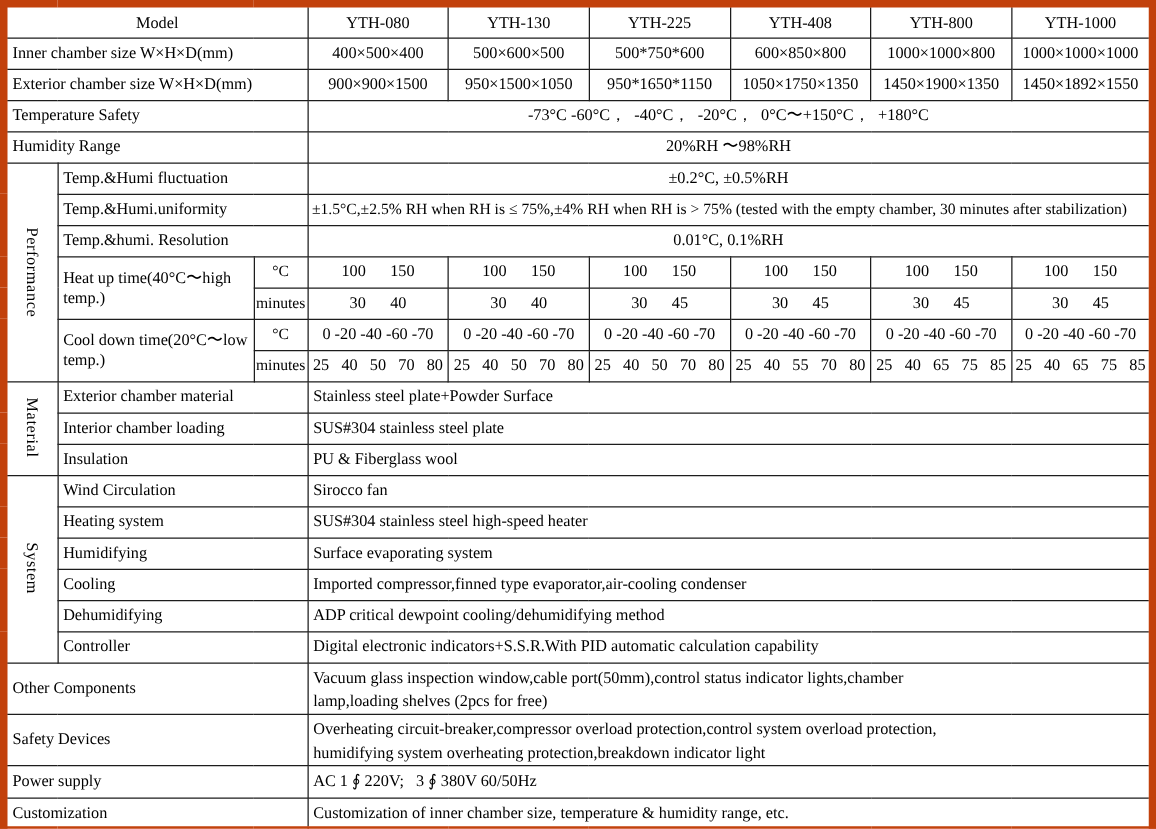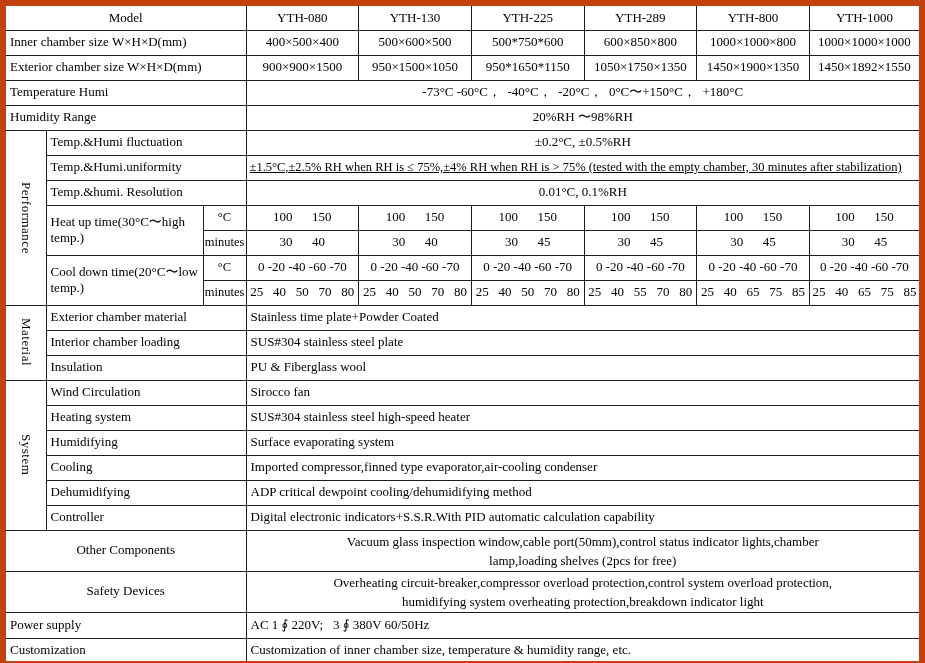--- a/index.html
+++ b/index.html
@@ -2,25 +2,25 @@
 <html><head>
 <meta charset="utf-8">
 <style>
   html,body{margin:0;padding:0;background:#fff;}
   body{width:925px;height:663px;overflow:hidden;
        font-family:"Liberation Serif","DejaVu Serif",serif;color:#000;}
   table.spec{border-collapse:collapse;table-layout:fixed;width:925px;
              border:6px solid #c2410c;}
   td{border:1px solid #1c1c1c;font-size:13px;padding:0 4px;overflow:hidden;
      vertical-align:middle;line-height:1.25;}
-  tr.h27{height:27px;} tr.h25{height:25px;} tr.h41{height:41px;text-align:center;} tr.h26{height:26px;margin-top:48px;}
+  tr.h27{height:27px;} tr.h25{height:25px;} tr.h41{height:41px;} tr.h26{height:26px;margin-top:48px;}
   td.c{text-align:center;padding:0 1px;}
   td.pre{white-space:pre;}
   td.nw{white-space:nowrap;}
-  td.fit{white-space:nowrap;font-size:12.5px;padding:0 3px;text-decoration:underline;}
+  td.fit{white-space:nowrap;font-size:12.5px;padding:0 3px;}
   td.unit{text-align:center;padding:0;font-size:12.5px;}
   td.vert{writing-mode:vertical-rl;text-align:center;padding:0;letter-spacing:.5px;}
   td.twolines{padding:1px 4px;line-height:19px;}
 </style>
 </head>
 <body>
 
 <table class="spec">
   <colgroup>
     <col style="width:43px">
@@ -28,21 +28,21 @@
       <col style="width:43px">
     <col span="6">
   </colgroup>
 
   <tbody>
       <tr class="h27">
     <td class="c" colspan="3">Model</td>
     <td class="c">YTH-080</td>
     <td class="c">YTH-130</td>
     <td class="c">YTH-225</td>
-    <td class="c">YTH-289</td>
+    <td class="c">YTH-408</td>
     <td class="c">YTH-800</td>
     <td class="c">YTH-1000</td>
   </tr>
 
   <tr class="h25">
     <td class="nw" colspan="3">Inner chamber size W×H×D(mm)</td>
     <td class="c nw">400×500×400</td>
     <td class="c nw">500×600×500</td>
     <td class="c nw">500*750*600</td>
     <td class="c nw">600×850×800</td>
@@ -54,21 +54,21 @@
     <td class="nw" colspan="3">Exterior chamber size W×H×D(mm)</td>
     <td class="c nw">900×900×1500</td>
     <td class="c nw">950×1500×1050</td>
     <td class="c nw">950*1650*1150</td>
     <td class="c nw">1050×1750×1350</td>
     <td class="c nw">1450×1900×1350</td>
     <td class="c nw">1450×1892×1550</td>
   </tr>
 
   <tr class="h25">
-    <td colspan="3">Temperature Humi</td>
+    <td colspan="3">Temperature Safety</td>
     <td class="c pre" colspan="6">-73°C -60°C，  -40°C，  -20°C，  0°C〜+150°C，  +180°C</td>
   </tr>
 
   <tr class="h25">
     <td colspan="3">Humidity Range</td>
     <td class="c pre" colspan="6">20%RH 〜98%RH</td>
   </tr>
 
   <tr class="h25">
     <td class="vert" rowspan="7">Performance</td>
@@ -77,21 +77,21 @@
   </tr>
   <tr class="h25">
     <td colspan="2">Temp.&amp;Humi.uniformity</td>
     <td class="fit" colspan="6">±1.5°C,±2.5% RH when RH is ≤ 75%,±4% RH when RH is &gt; 75% (tested with the empty chamber, 30 minutes after stabilization)</td>
   </tr>
   <tr class="h25">
     <td colspan="2">Temp.&amp;humi. Resolution</td>
     <td class="c nw" colspan="6">0.01°C, 0.1%RH</td>
   </tr>
   <tr class="h25">
-    <td rowspan="2">Heat up time(30°C〜high temp.)</td>
+    <td rowspan="2">Heat up time(40°C〜high temp.)</td>
     <td class="unit">°C</td>
     <td class="c pre">100      150</td>
     <td class="c pre">100      150</td>
     <td class="c pre">100      150</td>
     <td class="c pre">100      150</td>
     <td class="c pre">100      150</td>
     <td class="c pre">100      150</td>
   </tr>
   <tr class="h25">
     <td class="unit">minutes</td>
@@ -118,21 +118,21 @@
     <td class="c pre">25   40   50   70   80</td>
     <td class="c pre">25   40   50   70   80</td>
     <td class="c pre">25   40   55   70   80</td>
     <td class="c pre">25   40   65   75   85</td>
     <td class="c pre">25   40   65   75   85</td>
   </tr>
 
   <tr class="h25">
     <td class="vert" rowspan="3">Material</td>
     <td colspan="2">Exterior chamber material</td>
-    <td class="nw" colspan="6">Stainless time plate+Powder Coated</td>
+    <td class="nw" colspan="6">Stainless steel plate+Powder Surface</td>
   </tr>
   <tr class="h25">
     <td colspan="2">Interior chamber loading</td>
     <td class="nw" colspan="6">SUS#304 stainless steel plate</td>
   </tr>
   <tr class="h25">
     <td colspan="2">Insulation</td>
     <td class="nw" colspan="6">PU &amp; Fiberglass wool</td>
   </tr>
 

